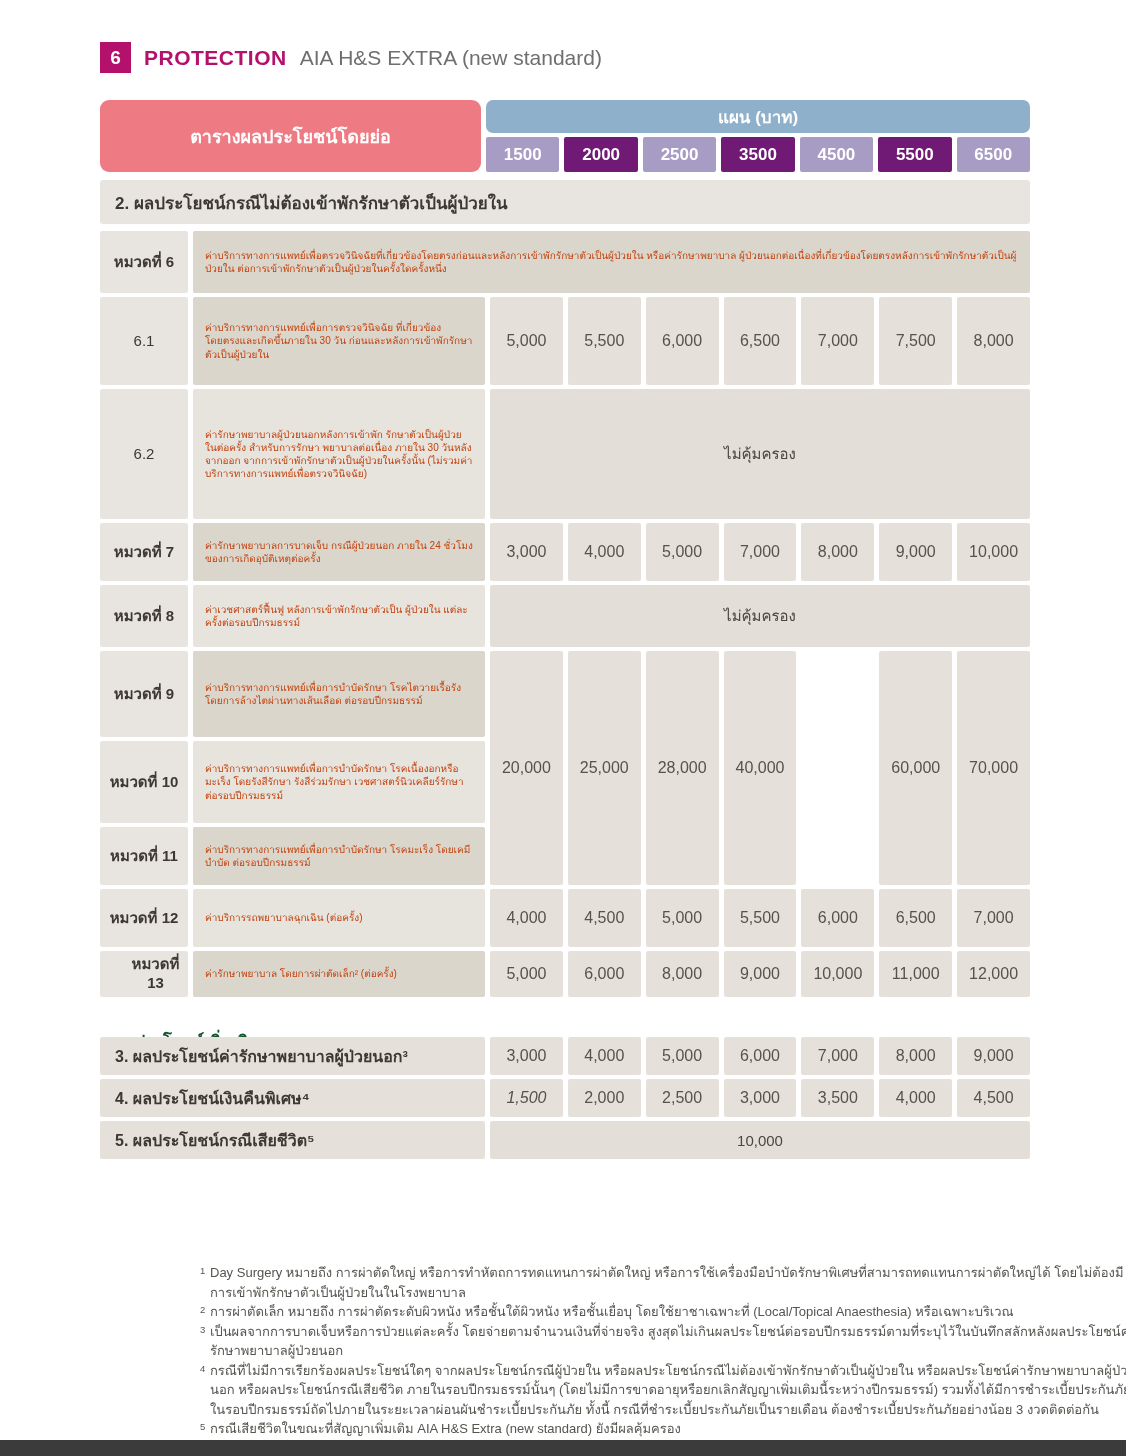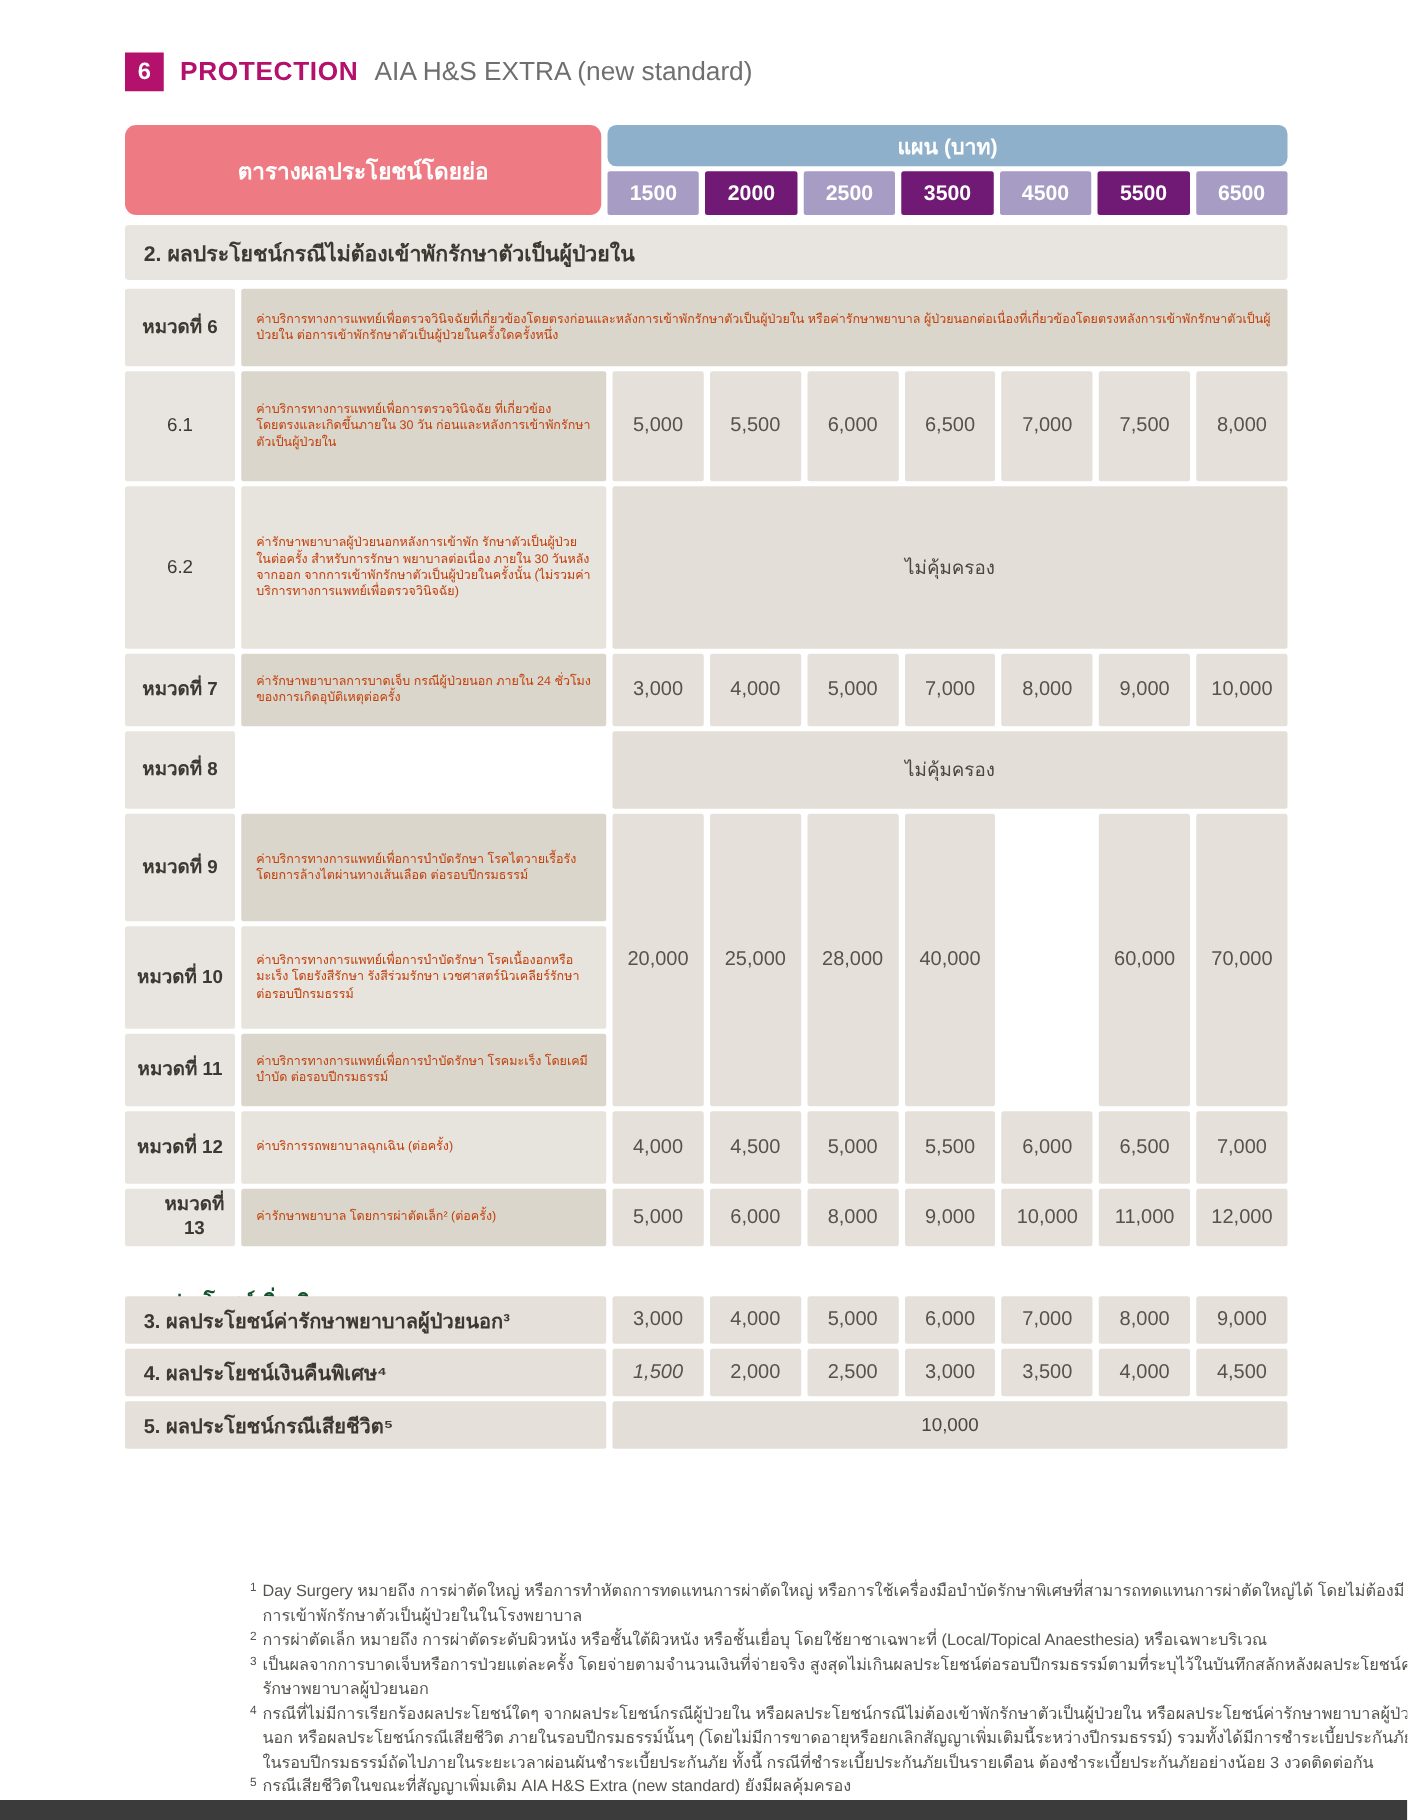--- a/index.html
+++ b/index.html
@@ -111,20 +111,21 @@
         <div class="cell label-cell label-bold" style="grid-area: 4 / 1;">หมวดที่ 7</div>
         <div class="cell desc-cell desc-dark" style="grid-area: 4 / 2;">ค่ารักษาพยาบาลการบาดเจ็บ กรณีผู้ป่วยนอก ภายใน 24 ชั่วโมง ของการเกิดอุบัติเหตุต่อครั้ง</div>
         <div class="cell value-cell" style="grid-area: 4 / 3;">3,000</div>
         <div class="cell value-cell" style="grid-area: 4 / 4;">4,000</div>
         <div class="cell value-cell" style="grid-area: 4 / 5;">5,000</div>
         <div class="cell value-cell" style="grid-area: 4 / 6;">7,000</div>
         <div class="cell value-cell" style="grid-area: 4 / 7;">8,000</div>
         <div class="cell value-cell" style="grid-area: 4 / 8;">9,000</div>
         <div class="cell value-cell" style="grid-area: 4 / 9;">10,000</div>
         <div class="cell label-cell label-bold" style="grid-area: 5 / 1;">หมวดที่ 8</div>
+        <div class="cell desc-cell desc-light" style="grid-area: 5 / 2;">ค่าเวชศาสตร์ฟื้นฟู หลังการเข้าพักรักษาตัวเป็น ผู้ป่วยใน แต่ละครั้งต่อรอบปีกรมธรรม์</div>
         <div class="cell merged-cell" style="grid-area: 5 / 3 / auto / -1;">ไม่คุ้มครอง</div>
         <div class="cell label-cell label-bold" style="grid-area: 6 / 1;">หมวดที่ 9</div>
         <div class="cell desc-cell desc-dark" style="grid-area: 6 / 2;">ค่าบริการทางการแพทย์เพื่อการบำบัดรักษา โรคไตวายเรื้อรัง โดยการล้างไตผ่านทางเส้นเลือด ต่อรอบปีกรมธรรม์</div>
         <div class="cell value-cell" style="grid-area: 6 / 3 / span 3;">20,000</div>
         <div class="cell value-cell" style="grid-area: 6 / 4 / span 3;">25,000</div>
         <div class="cell value-cell" style="grid-area: 6 / 5 / span 3;">28,000</div>
         <div class="cell value-cell" style="grid-area: 6 / 6 / span 3;">40,000</div>
         <div class="cell value-cell" style="grid-area: 6 / 8 / span 3;">60,000</div>
         <div class="cell value-cell" style="grid-area: 6 / 9 / span 3;">70,000</div>
         <div class="cell label-cell label-bold" style="grid-area: 7 / 1;">หมวดที่ 10</div>

